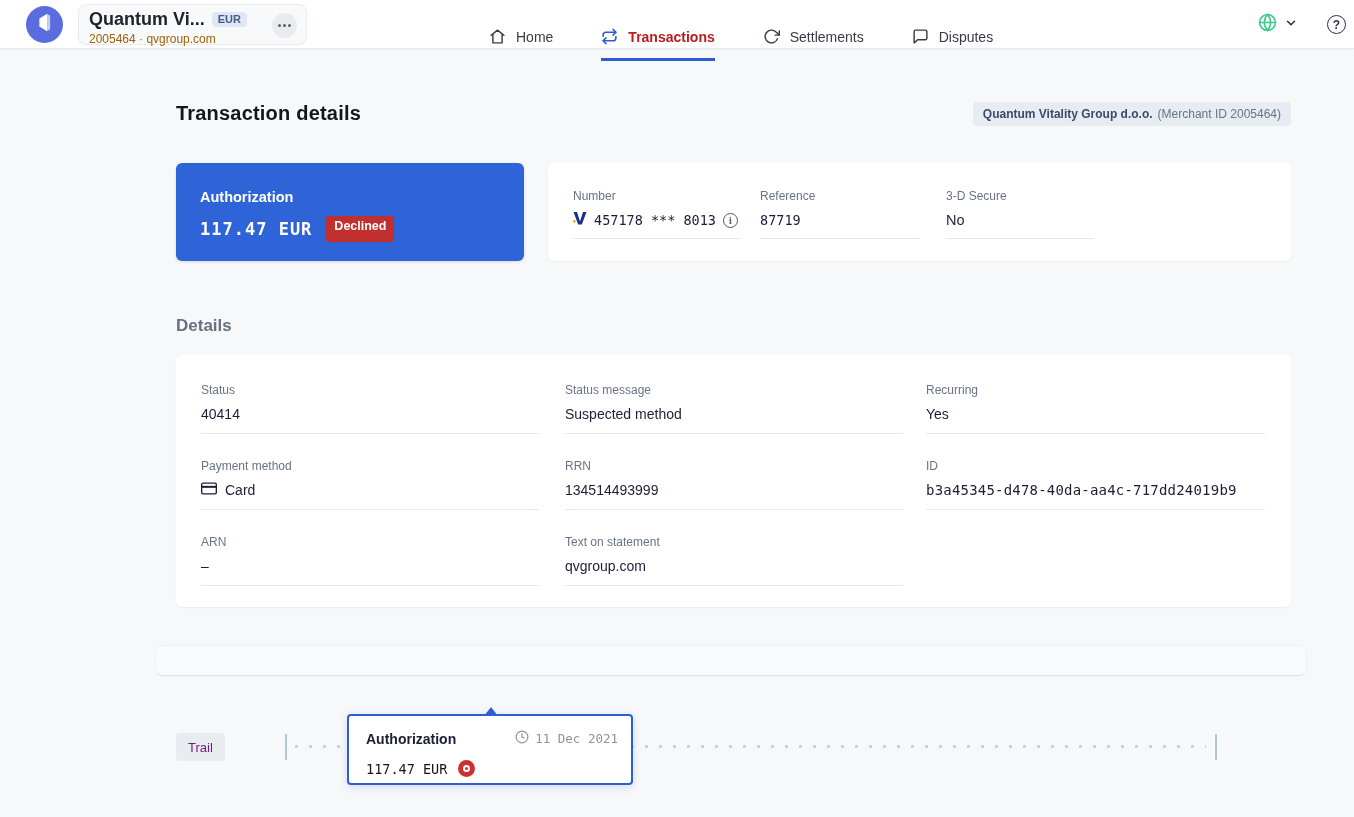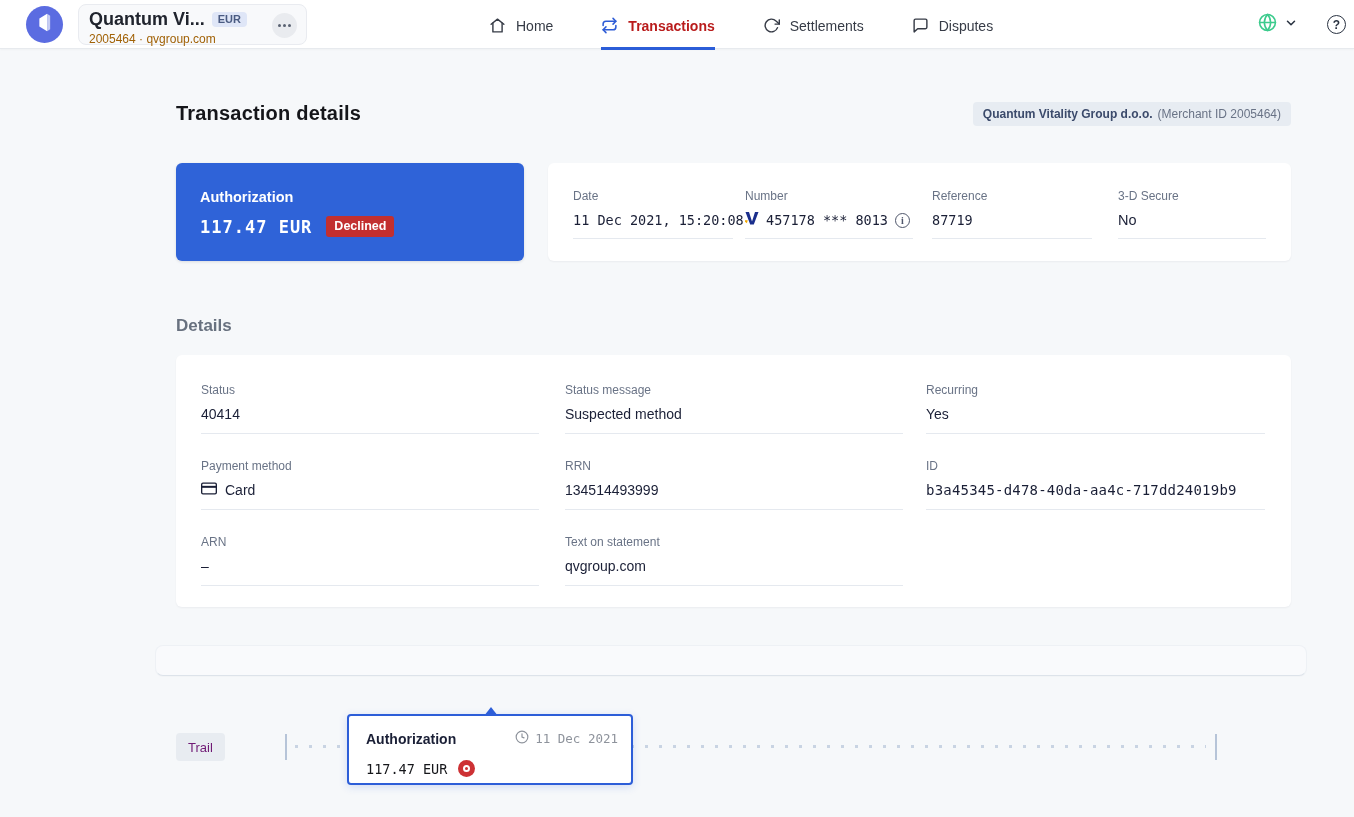--- a/index.html
+++ b/index.html
@@ -31,21 +31,21 @@
     font-size:11px; font-weight:bold; color:#4a5b82; background:#dfe6f7;
     border-radius:4px; padding:1px 6px 2px;
   }
   .m-sub { font-size:12px; color:#a16207; margin-top:2px; }
   .more-btn {
     position:absolute; right:9px; top:8px; width:25px; height:25px; border-radius:50%;
     background:#e9ebef; display:flex; align-items:center; justify-content:center; gap:2px; cursor:pointer;
   }
   .more-btn i { width:3px; height:3px; border-radius:50%; background:#5a6272; display:block; }
 
-  .nav { position:absolute; left:489px; top:1px; height:49px; display:flex; gap:48px; }
+  .nav { position:absolute; left:489px; top:12px; height:49px; display:flex; gap:48px; }
   .nav-item {
     position:relative; display:flex; align-items:center; gap:10px; height:49px;
     font-size:14px; color:#363b46; cursor:pointer; white-space:nowrap;
   }
   .nav-item svg { display:block; }
   .nav-item.active { color:#b91c1c; font-weight:bold; }
   .nav-item.active::after {
     content:""; position:absolute; left:0; right:0; bottom:0; height:3px; background:#2b5dd8;
   }
   .header-right { position:absolute; right:8px; top:0; height:49px; display:flex; align-items:center; }
@@ -68,21 +68,21 @@
   
   .summary-card {
     position:absolute; left:176px; top:163px; width:348px; height:98px;
     background:#2f63d8; border-radius:6px; box-shadow:0 1px 3px rgba(16,24,40,.12);
   }
   .sc-type { position:absolute; left:24px; top:26px; color:#fff; font-size:14.5px; font-weight:bold; }
   .sc-amount-row { position:absolute; left:24px; top:53px; display:flex; align-items:center; gap:14px; }
   .sc-amount { color:#fff; font-size:17px; font-weight:bold; letter-spacing:1px; }
   .sc-status {
     background:#c22f2f; color:#fff; font-size:12.5px; font-weight:bold;
-    border-radius:3px; padding:3px 8px 4px;
+    border-radius:3px; padding:3px 8px 9px;
   }
 
   .info-card {
     position:absolute; left:548px; top:163px; width:743px; height:98px;
     background:#ffffff; border-radius:6px; box-shadow:0 1px 2px rgba(16,24,40,.05);
     display:flex; padding:26px 0 0 25px;
   }
   .if { margin-right:0; }
   .if .f-label { font-size:12px; color:#697386; }
   .if .f-value { margin-top:8px; font-size:13.5px; color:#1a1f36; display:flex; align-items:center; gap:7px; height:18px; }
@@ -251,25 +251,20 @@
 
   <div class="summary-card">
     <div class="sc-type">Authorization</div>
     <div class="sc-amount-row">
       <span class="sc-amount mono">117.47 EUR</span>
       <span class="sc-status">Declined</span>
     </div>
   </div>
 
   <div class="info-card">
-    <div class="if if1">
-      <div class="f-label">Date</div>
-      <div class="f-value mono">11 Dec 2021, 15:20:08</div>
-      <div class="f-line"></div>
-    </div>
     <div class="if if2">
       <div class="f-label">Number</div>
       <div class="f-value">
         <span>
           <svg width="14" height="13" viewBox="0 0 14 13">
             <polygon points="0.5,0 4,0 7,9.5 10,0 13.5,0 8.8,12.5 5.2,12.5" fill="#1a2e8c"></polygon>
             <polygon points="0,8.2 2.8,8.2 1.9,11.2 0,9.8" fill="#f2a900"></polygon>
           </svg>
         </span>
         <span class="mono">457178 *** 8013</span>

